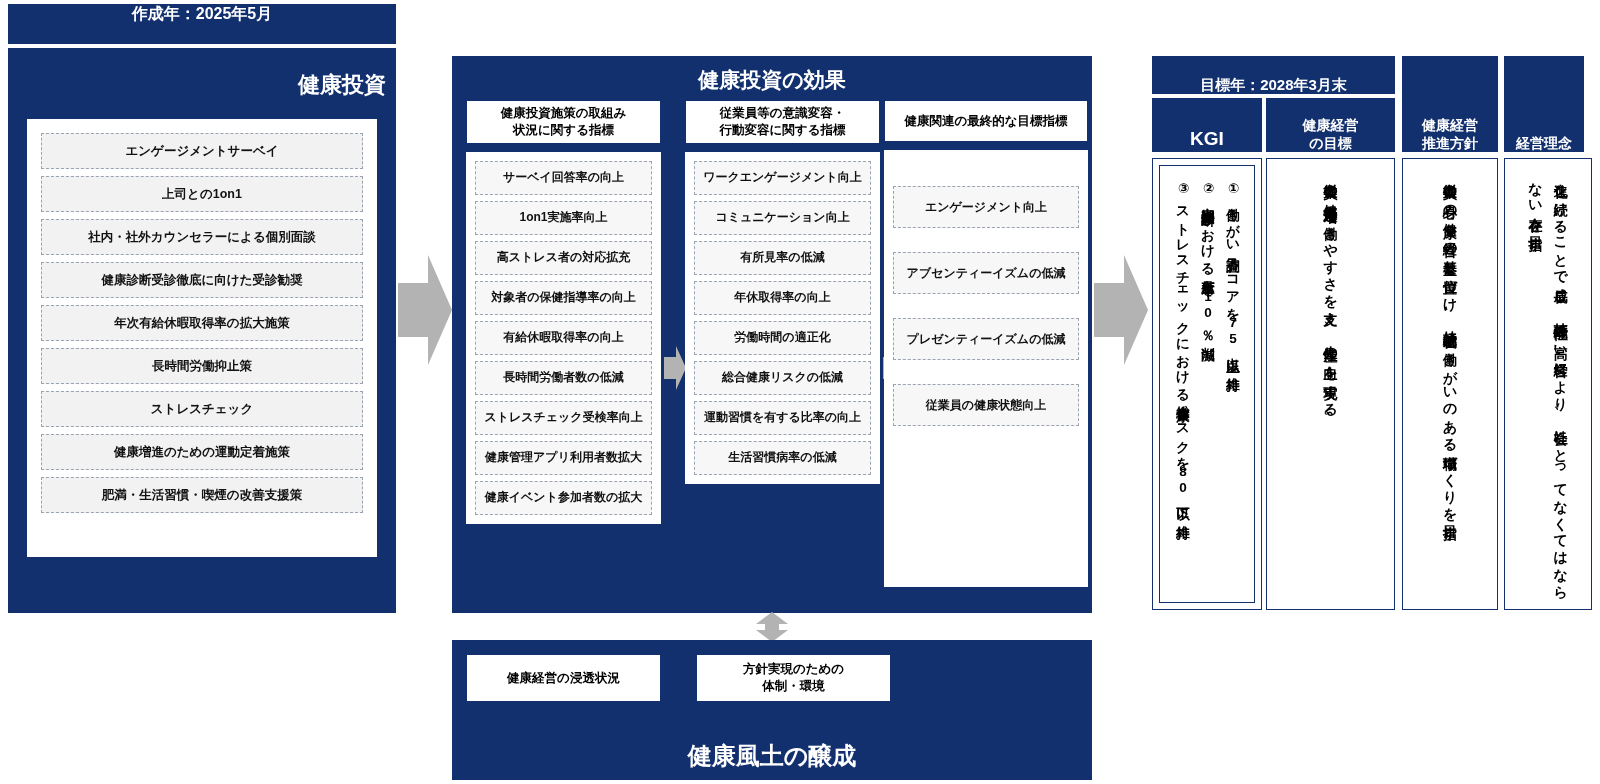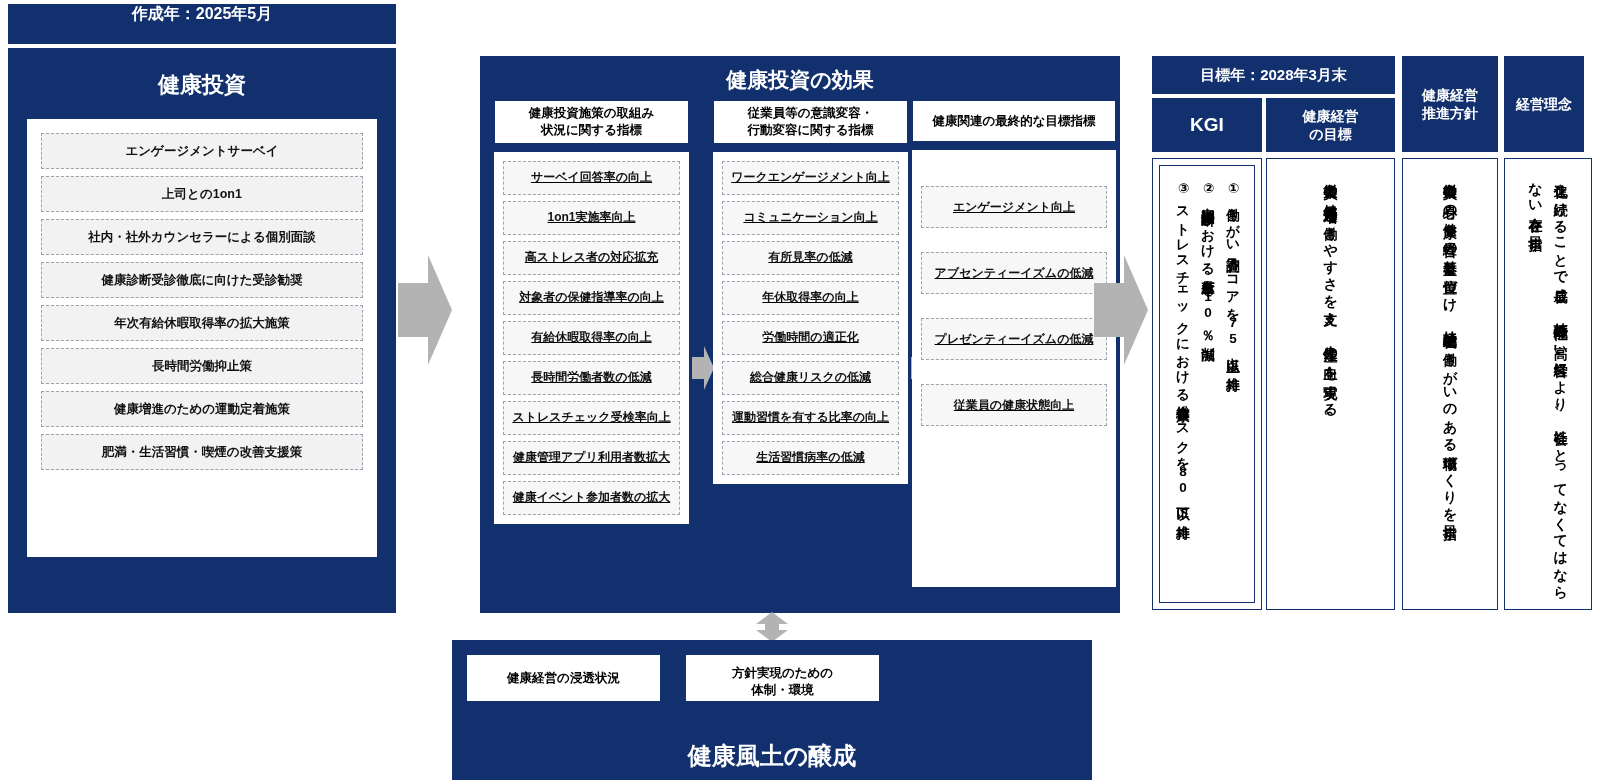--- a/index.html
+++ b/index.html
@@ -18,21 +18,21 @@
   #created-year{
     position:absolute;left:8px;top:4px;width:388px;height:40px;
     display:flex;align-items:flex-start;justify-content:center;
     font-size:16px;font-weight:bold;
   }
   #invest-panel{
     position:absolute;left:8px;top:48px;width:388px;height:565px;
     background:#12306e;box-sizing:border-box;padding:10px;
   }
   #invest-title{
-    color:#fff;font-size:22px;font-weight:bold;text-align:center;
+    color:#fff;font-size:22px;font-weight:bold;text-align:right;
     margin-top:12px;margin-bottom:18px;
   }
   #invest-inner{
     background:#fff;border:1px solid #12306e;
     margin:0 8px;padding:14px 14px;box-sizing:border-box;
     height:440px;
   }
   .inv-item{
     border:1px dashed #9aa3b0;background:#f2f2f2;
     height:34px;margin-bottom:7px;
@@ -42,38 +42,38 @@
 
   
   .arrow-right{
     position:absolute;
     color:#b3b3b3;
   }
   .arrow-right svg{display:block;}
 
   
   #effect-panel{
-    position:absolute;left:480px;top:56px;width:640px;height:557px;
+    position:absolute;left:452px;top:56px;width:640px;height:557px;
     background:#12306e;box-sizing:border-box;
   }
   #effect-title{
     color:#fff;font-size:21px;font-weight:bold;text-align:center;
     padding-top:10px;
   }
   .eff-col{
     position:absolute;top:44px;width:195px;
   }
   .eff-head{
     background:#fff;border:1px solid #12306e;
     min-height:42px;display:flex;align-items:center;justify-content:center;
     text-align:center;font-size:12.5px;font-weight:bold;line-height:1.35;
     padding:4px 6px;box-sizing:border-box;
   }
   .eff-body{
-    background:#fff;margin-top:8px;padding:9px 9px;box-sizing:border-box;text-decoration:underline;
+    background:#fff;margin-top:8px;padding:9px 9px;box-sizing:border-box;
   }
   .eff-item{
     border:1px dashed #9aa3b0;background:#f7f7f7;
     height:32px;margin-bottom:6px;
     display:flex;align-items:center;justify-content:center;
     font-size:12px;font-weight:bold;color:#111;
   }
   .eff-item.last{margin-bottom:0;}
 
   
@@ -89,21 +89,21 @@
     position:absolute;top:14px;width:195px;height:48px;
     background:#fff;border:1px solid #12306e;
     display:flex;align-items:center;justify-content:center;
     text-align:center;font-size:12.5px;font-weight:bold;line-height:1.35;
     padding:2px 6px;box-sizing:border-box;
   }
 
   
   .r-head{
     position:absolute;background:#12306e;color:#fff;
-    display:flex;align-items:center;justify-content:center;text-align:center;
+    display:flex;align-items:flex-end;justify-content:center;text-align:center;
     font-weight:bold;line-height:1.3;
   }
   .r-body{
     position:absolute;background:#fff;border:1px solid #12306e;
     box-sizing:border-box;
   }
   .vtext{
     writing-mode:vertical-rl;
     text-orientation:upright;
     font-size:14px;font-weight:bold;line-height:1.8;
@@ -132,20 +132,21 @@
 
 <div id="invest-panel">
   <div id="invest-title">健康投資</div>
   <div id="invest-inner">
     <div class="inv-item">エンゲージメントサーベイ</div>
     <div class="inv-item">上司との1on1</div>
     <div class="inv-item">社内・社外カウンセラーによる個別面談</div>
     <div class="inv-item">健康診断受診徹底に向けた受診勧奨</div>
     <div class="inv-item">年次有給休暇取得率の拡大施策</div>
     <div class="inv-item">長時間労働抑止策</div>
+    <div class="inv-item">ストレスチェック</div>
     <div class="inv-item">健康増進のための運動定着施策</div>
     <div class="inv-item">肥満・生活習慣・喫煙の改善支援策</div>
   </div>
 </div>
 
 <div class="arrow-right" style="left:398px;top:255px;">
   <svg width="54" height="110" viewBox="0 0 54 110">
     <polygon points="0,28 30,28 30,0 54,55 30,110 30,82 0,82" fill="#b3b3b3"></polygon>
   </svg>
 </div>
@@ -229,21 +230,21 @@
     <polygon points="0,5 12,5 12,25 0,25" fill="#b3b3b3" opacity="0"></polygon>
   </svg>
 </div>
 
 <div id="culture-panel">
   <div class="cul-item" style="left:14px;">
     <span>
       <span>健康経営の浸透状況</span>
     </span>
   </div>
-  <div class="cul-item" style="left:233px;align-items:flex-end;">
+  <div class="cul-item" style="left:244px;">
     <span>
       <span>方針実現のための</span><br>
       <span>体制・環境</span>
     </span>
   </div>
   <div id="culture-title">健康風土の醸成</div>
 </div>
 
 <div class="r-head" style="left:1152px;top:56px;width:243px;height:38px;font-size:15px;">
   <span>目標年：2028年3月末</span>

